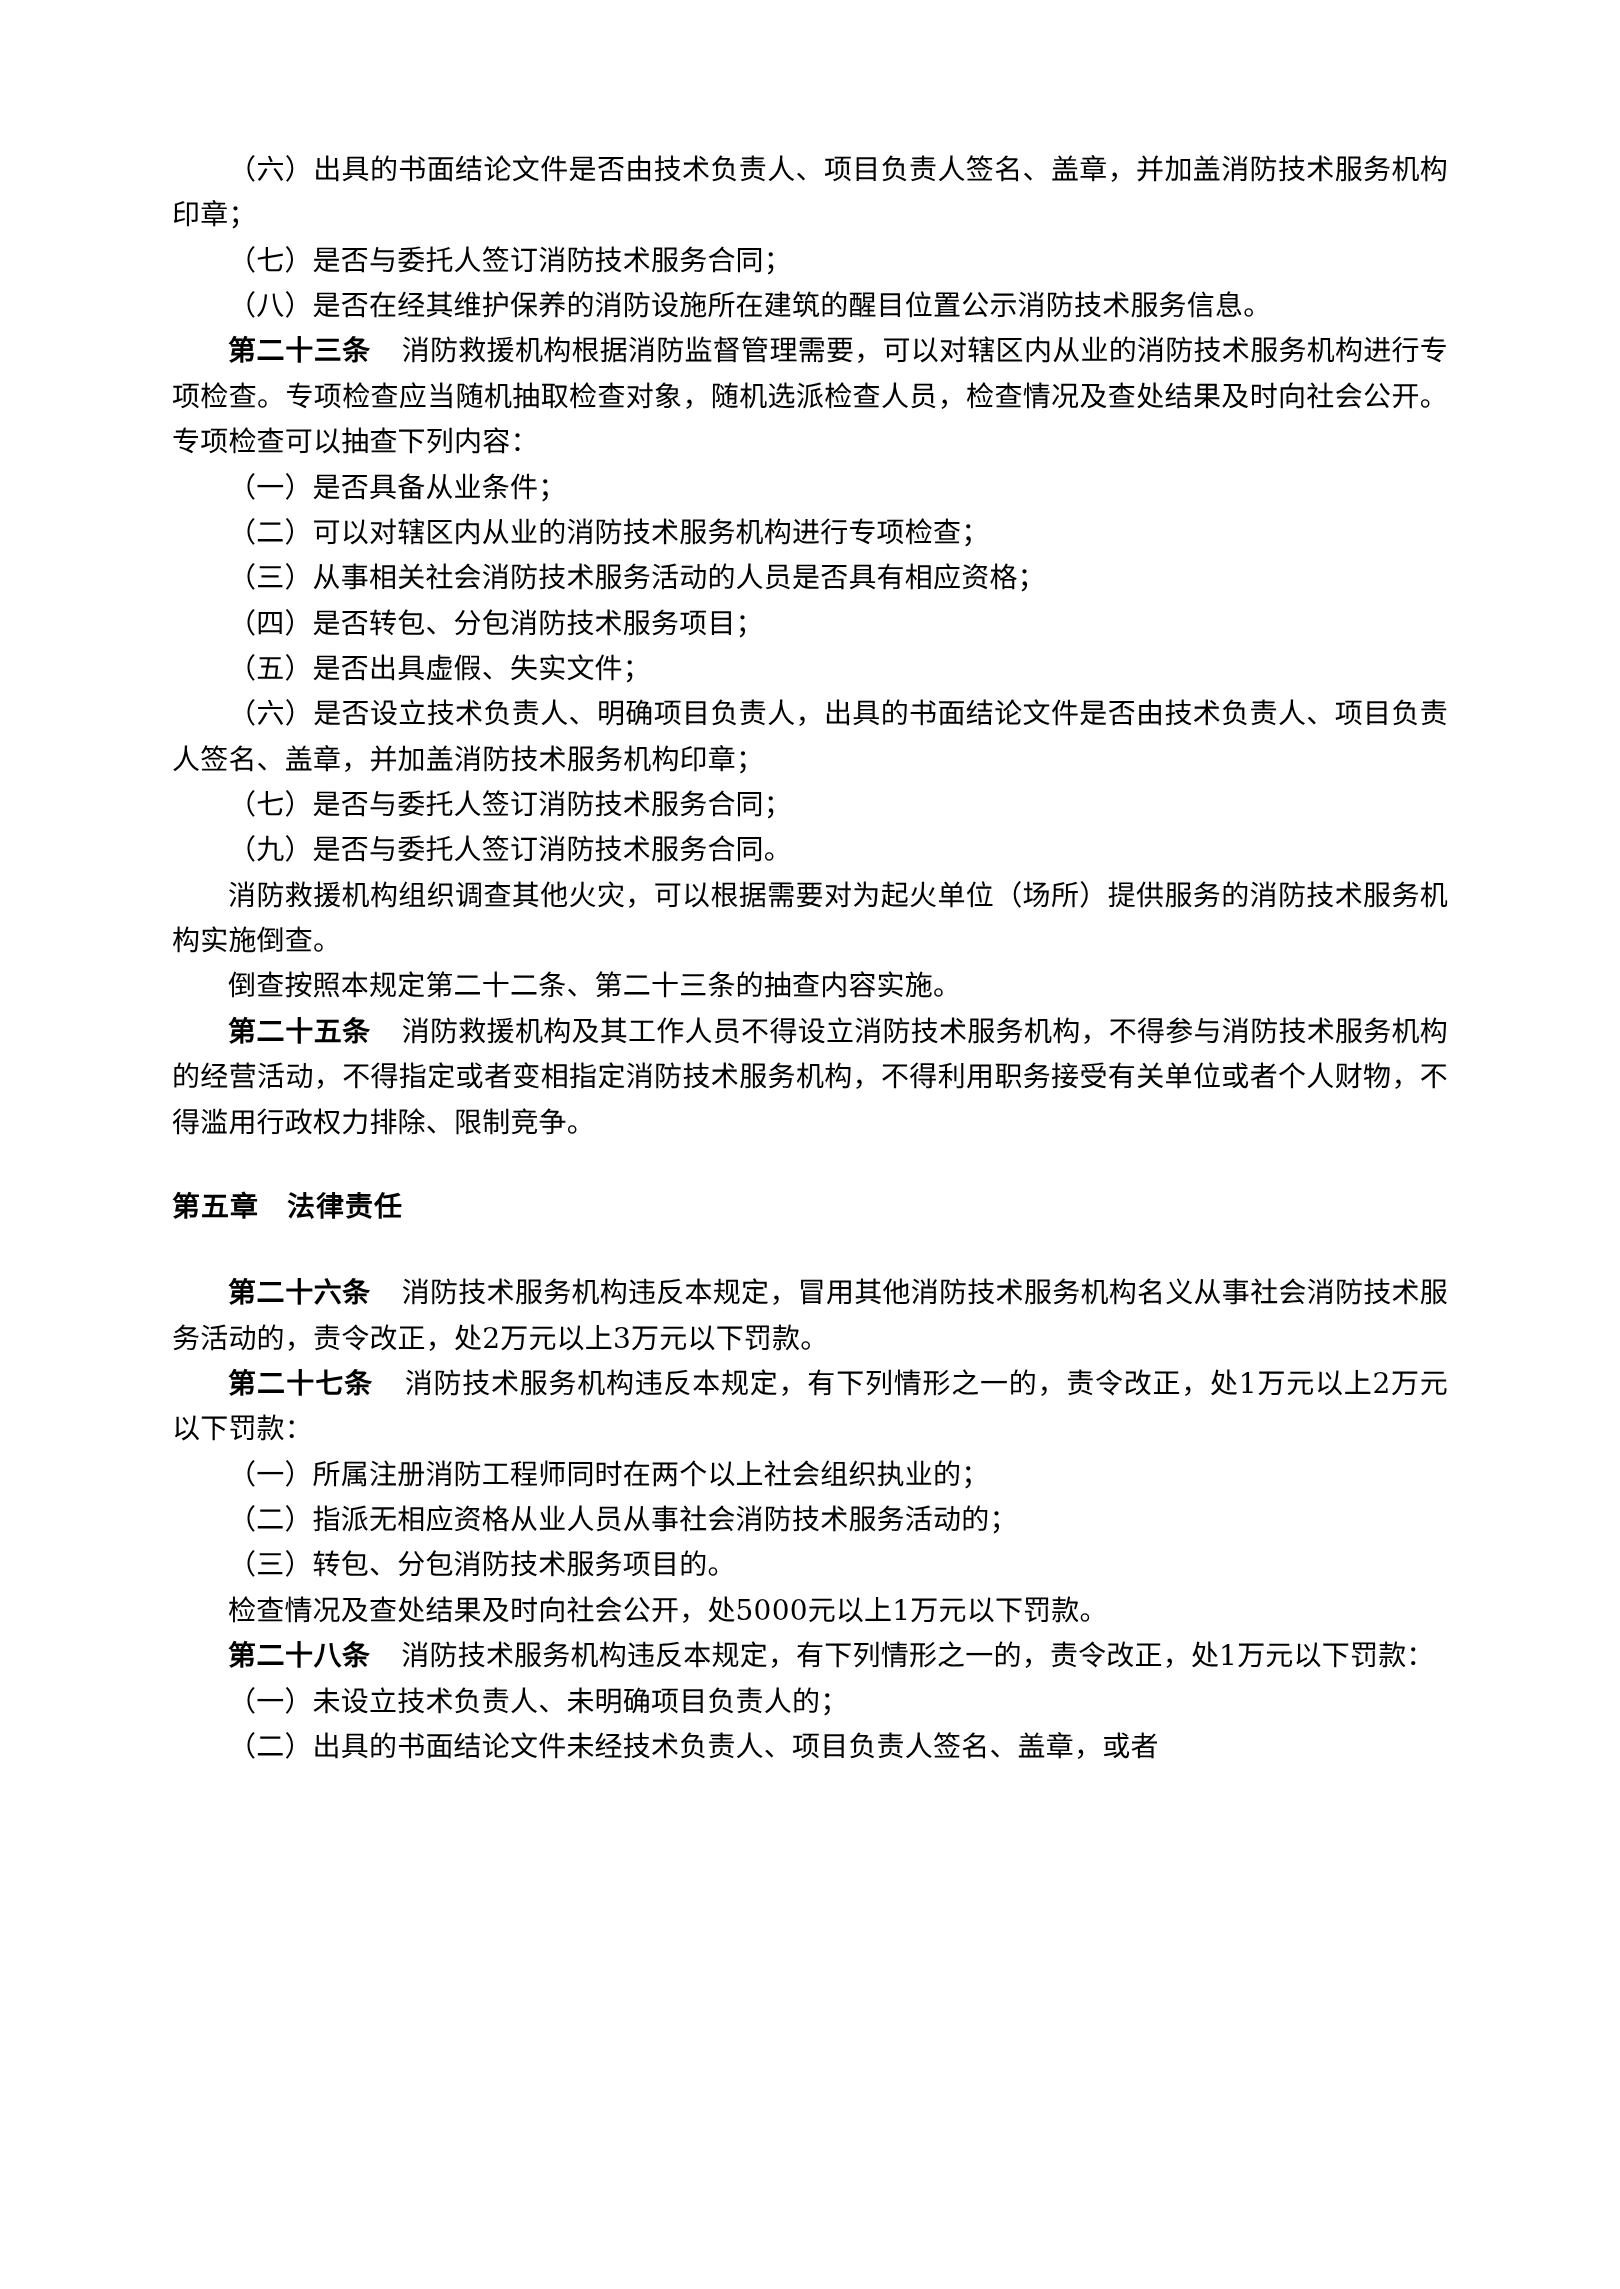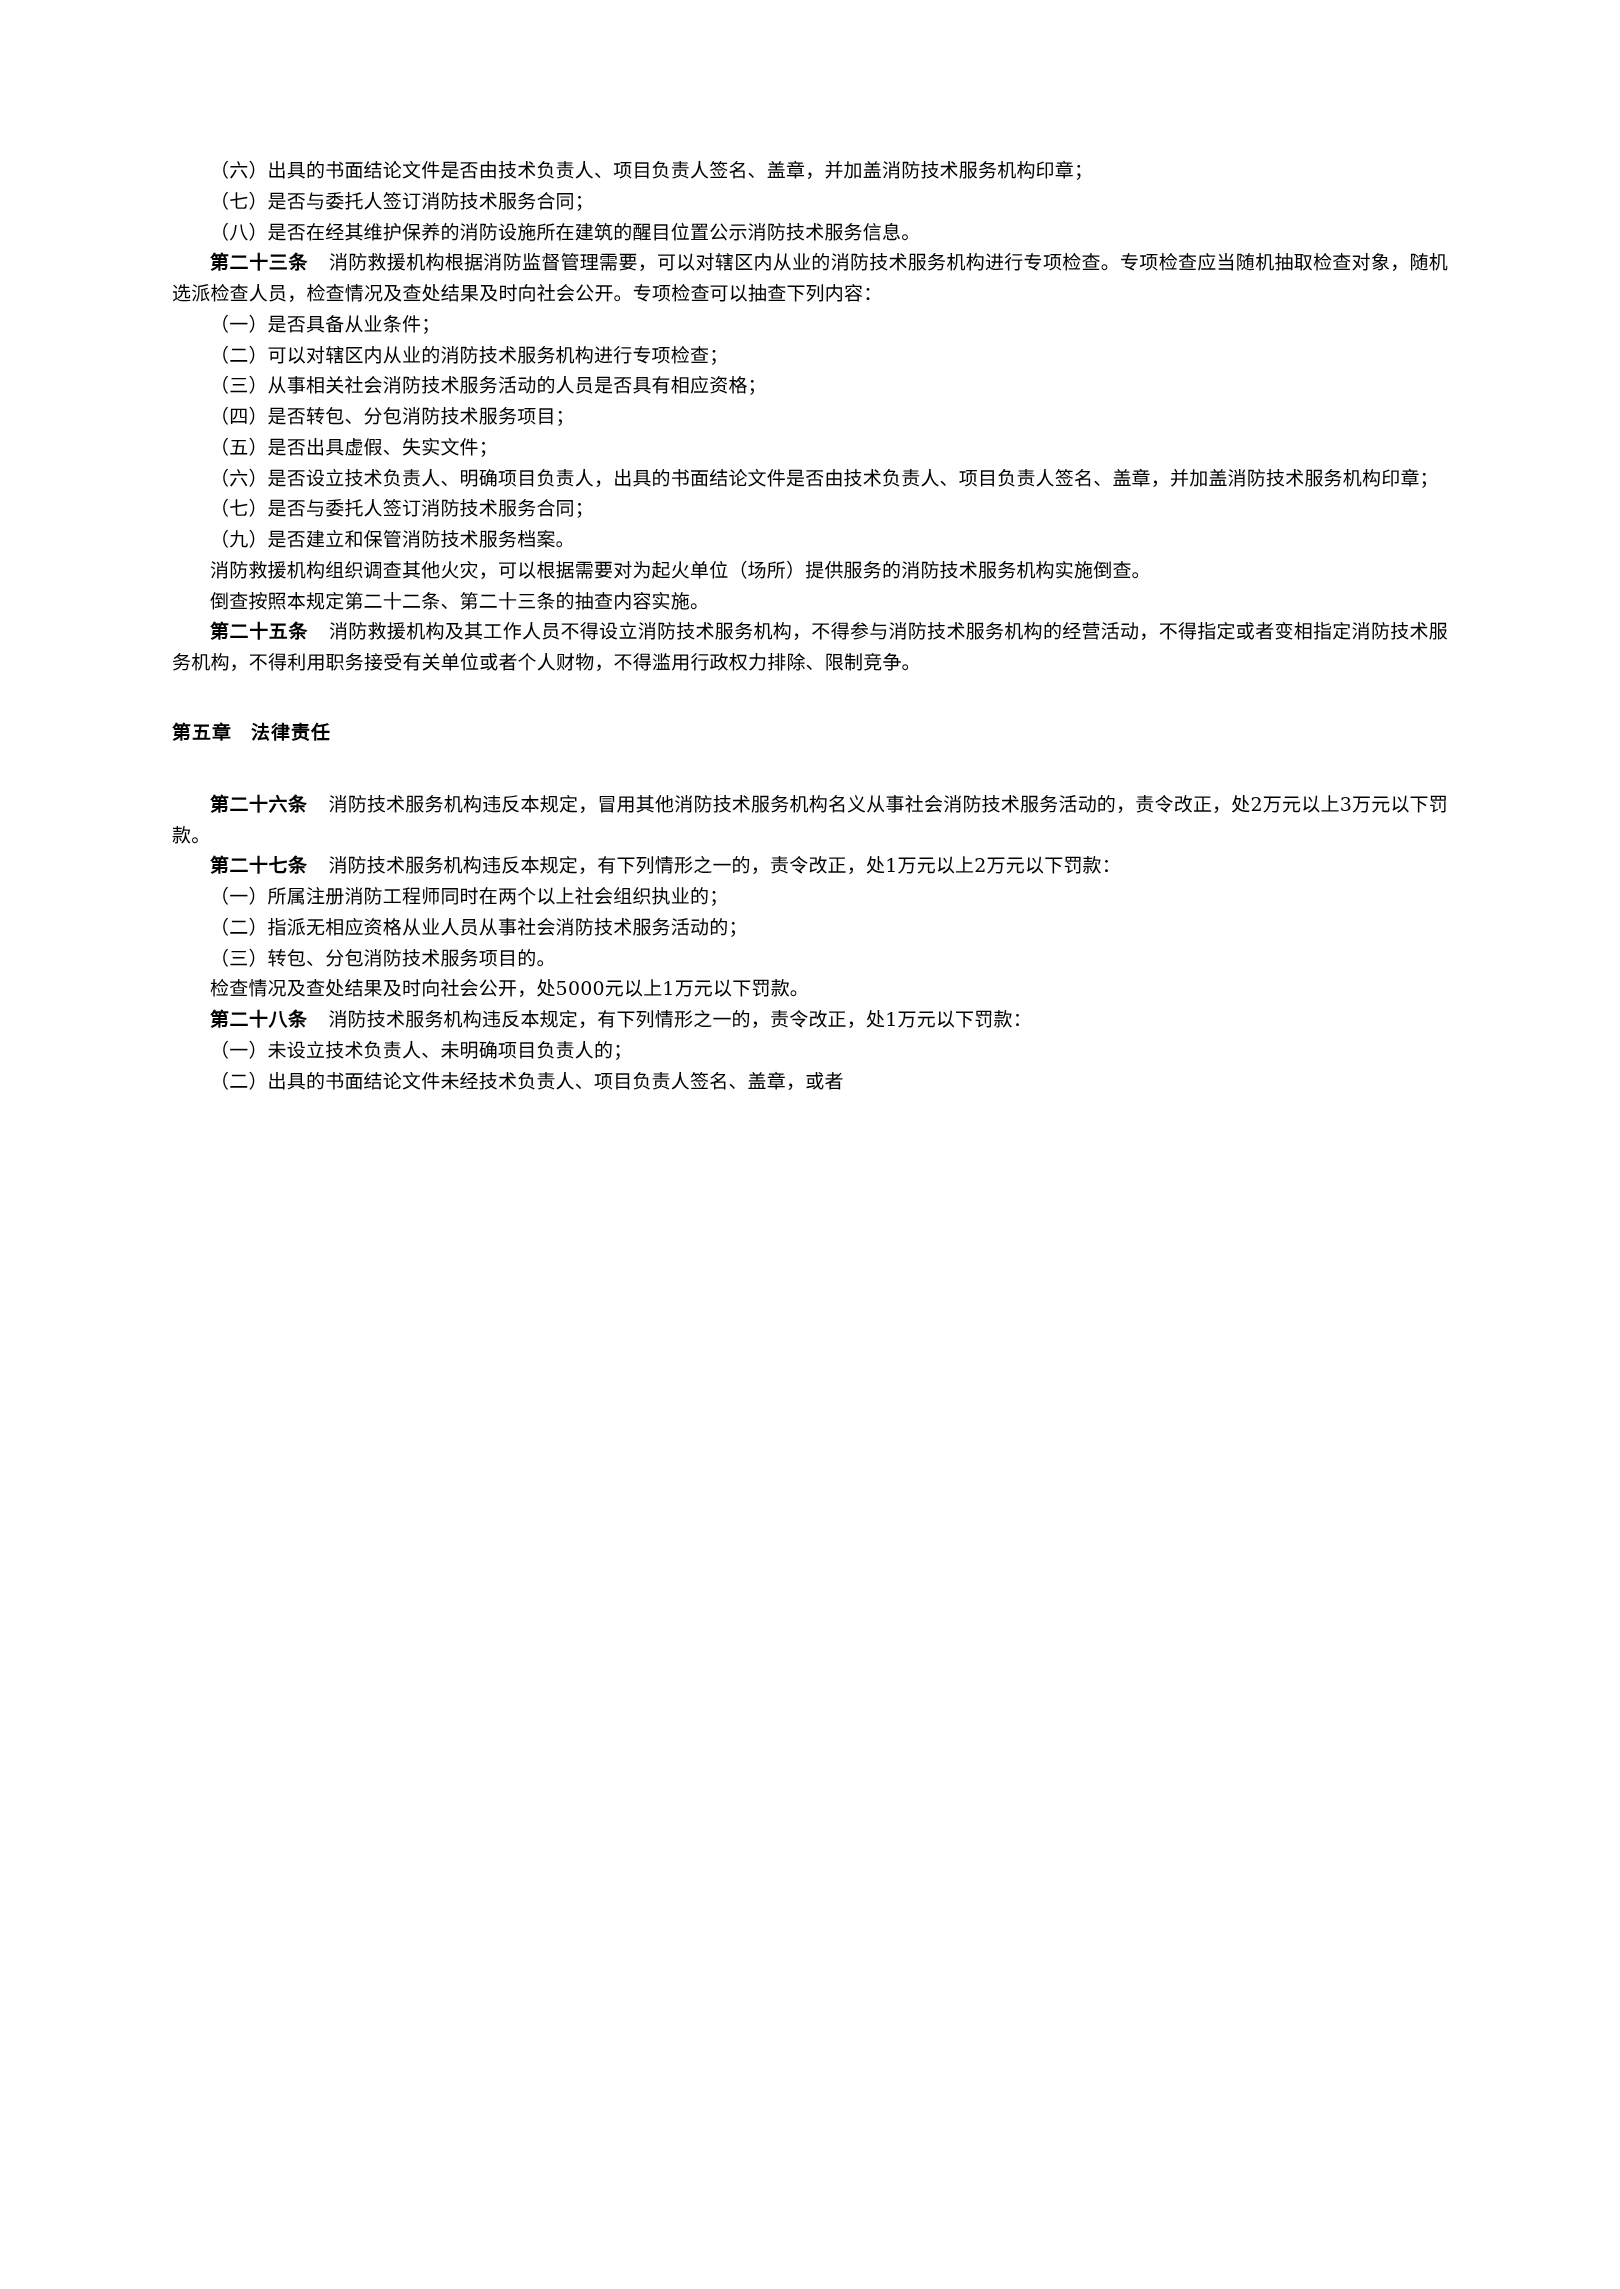--- a/index.html
+++ b/index.html
@@ -11,26 +11,25 @@
     width: 1620px;
     height: 2290px;
     background: #ffffff;
     position: relative;
     box-sizing: border-box;
     padding: 147px 172px 118px 172px;
     font-family: "DejaVu Serif", "Liberation Serif", serif;
     color: #000000;
   }
   .doc-body {
-    font-size: 19px;
+    font-size: 28px;
     line-height: 1.62;
     text-align: justify;
     text-justify: inter-ideograph;
     letter-spacing: 0.2px;
-    margin-top: 8px;
   }
   p {
     margin: 0;
     padding: 0;
     text-indent: 2em;
   }
   .art-label {
     font-weight: bold;
     letter-spacing: 0.5px;
   }
@@ -63,21 +62,21 @@
 
     <p><span class="art-label">第二十三条</span><span class="gap"></span><span>消防救援机构根据消防监督管理需要，可以对辖区内从业的消防技术服务机构进行专项检查。专项检查应当随机抽取检查对象，随机选派检查人员，检查情况及查处结果及时向社会公开。专项检查可以抽查下列内容：</span></p>
 
     <p>（一）是否具备从业条件；</p>
     <p>（二）可以对辖区内从业的消防技术服务机构进行专项检查；</p>
     <p>（三）从事相关社会消防技术服务活动的人员是否具有相应资格；</p>
     <p>（四）是否转包、分包消防技术服务项目；</p>
     <p>（五）是否出具虚假、失实文件；</p>
     <p>（六）是否设立技术负责人、明确项目负责人，出具的书面结论文件是否由技术负责人、项目负责人签名、盖章，并加盖消防技术服务机构印章；</p>
     <p>（七）是否与委托人签订消防技术服务合同；</p>
-    <p>（九）是否建立和保管消防技术服务档案。</p>
+    <p>（九）是否与委托人签订消防技术服务合同。</p>
 
 
     <p>消防救援机构组织调查其他火灾，可以根据需要对为起火单位（场所）提供服务的消防技术服务机构实施倒查。</p>
     <p>倒查按照本规定第二十二条、第二十三条的抽查内容实施。</p>
 
     <p><span class="art-label">第二十五条</span><span class="gap"></span><span>消防救援机构及其工作人员不得设立消防技术服务机构，不得参与消防技术服务机构的经营活动，不得指定或者变相指定消防技术服务机构，不得利用职务接受有关单位或者个人财物，不得滥用行政权力排除、限制竞争。</span></p>
 
     <p class="chapter-title"><span>第五章</span><span class="sep"></span><span>法律责任</span></p>
 
     <p><span class="art-label">第二十六条</span><span class="gap"></span><span>消防技术服务机构违反本规定，冒用其他消防技术服务机构名义从事社会消防技术服务活动的，责令改正，处2万元以上3万元以下罚款。</span></p>

